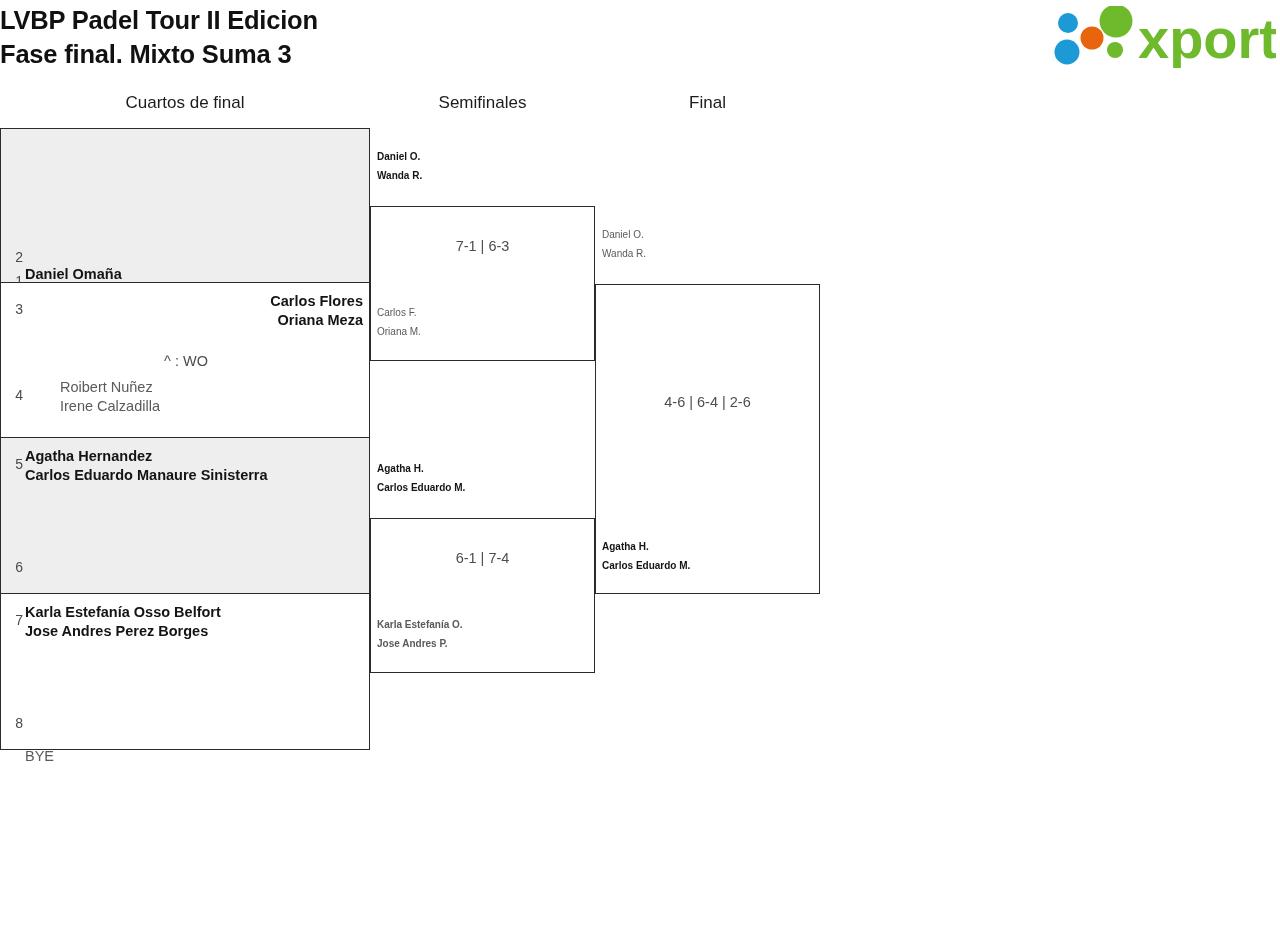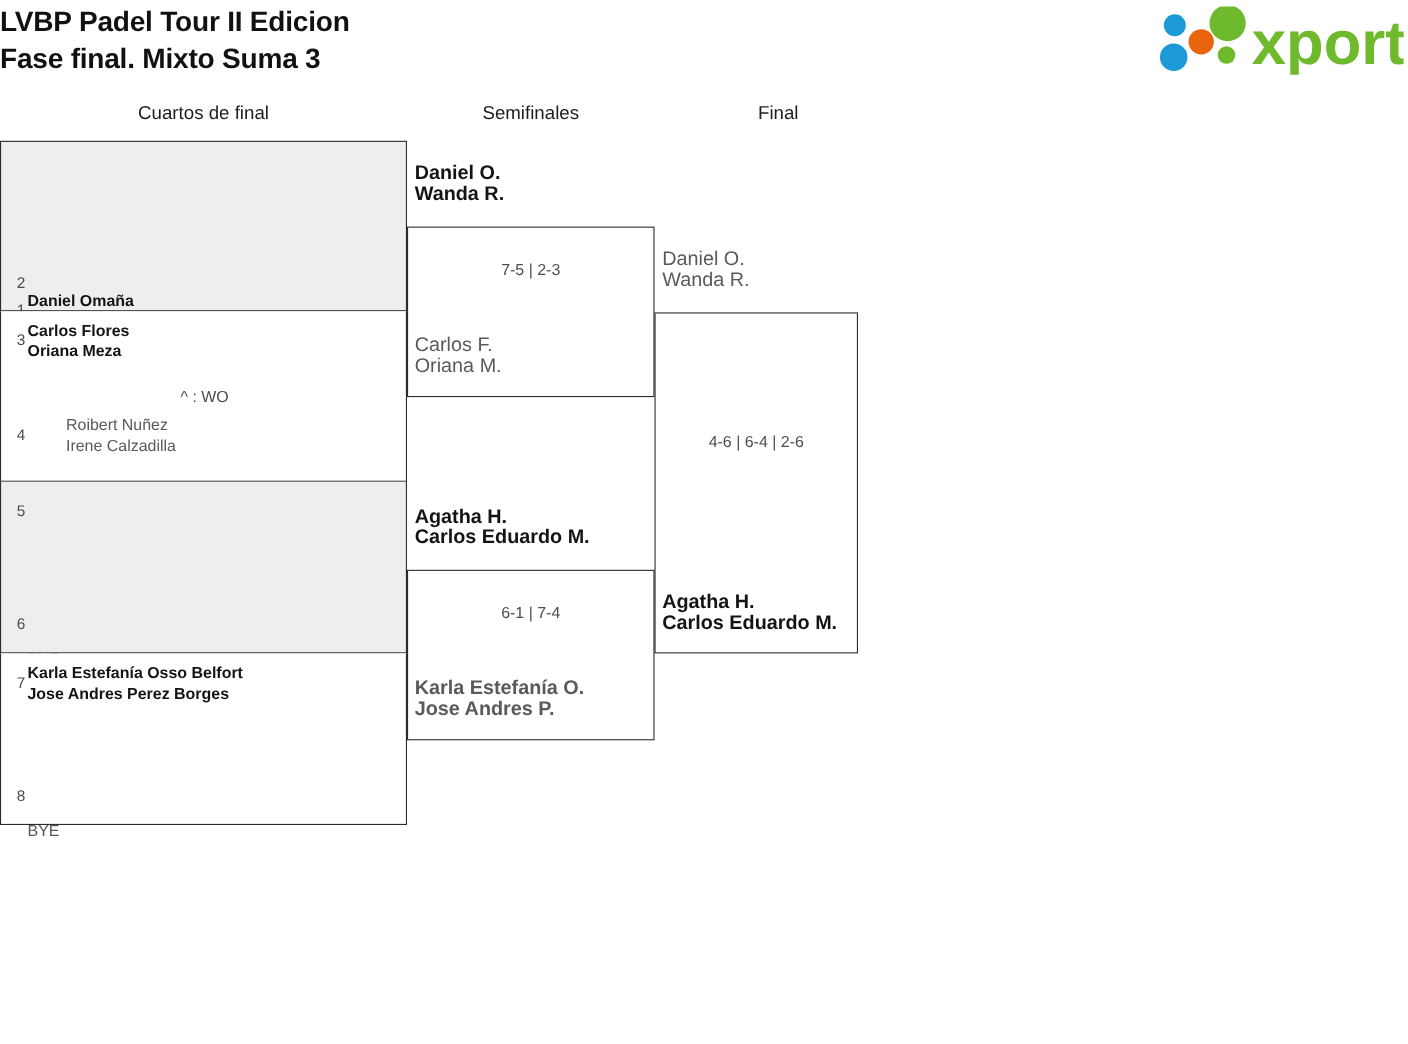--- a/index.html
+++ b/index.html
@@ -120,21 +120,21 @@
     left: 0;
     width: 100%;
     text-align: center;
     font-size: 14.5px;
     color: #4d4d4d;
   }
 
   
   .adv {
     position: absolute;
-    font-size: 18px;
+    font-size: 10px;
     line-height: 18.5px;
     white-space: pre-line;
   }
   .adv.win  { font-weight: 700; color: #141414; }
   .adv.lose { font-weight: 400; color: #5a5a5a; }
 </style>
 </head>
 <body>
 
 <div id="header">
@@ -169,61 +169,63 @@
     <div class="seed" style="top:144px;">1</div>
     <div class="team win" style="top:136px;">Daniel Omaña
 Wanda Rodríguez</div>
     <div class="qf-score" style="top:123px;"></div>
     <div class="seed" style="top:120px;">2</div>
     <div class="team bye" style="top:120px;">BYE</div>
   </div>
 
   <div class="qf-cell plain" style="top:283px; height:155px;">
     <div class="seed" style="top:18px;">3</div>
-    <div class="team win" style="top:9px;">Carlos Flores
+    <div class="team win" style="top:9px;text-align:right;">Carlos Flores
 Oriana Meza</div>
     <div class="qf-score" style="top:70px;">^ : WO</div>
     <div class="seed" style="top:104px;">4</div>
     <div class="team lose" style="top:95px;">Roibert Nuñez
 Irene Calzadilla</div>
   </div>
 
   <div class="qf-cell shaded" style="top:438px; height:156px;">
     <div class="seed" style="top:18px;">5</div>
+    <div class="team win" style="top:9px;">Agatha Hernandez
+Carlos Eduardo Manaure Sinisterra</div>
     <div class="qf-score" style="top:70px;"></div>
     <div class="seed" style="top:121px;">6</div>
     <div class="team bye" style="top:121px;">BYE</div>
   </div>
 
   <div class="qf-cell plain" style="top:594px; height:156px;">
     <div class="seed" style="top:18px;">7</div>
     <div class="team win" style="top:9px;">Karla Estefanía Osso Belfort
 Jose Andres Perez Borges</div>
     <div class="qf-score" style="top:70px;"></div>
     <div class="seed" style="top:121px;">8</div>
     <div class="team bye" style="top:121px;">BYE</div>
   </div>
 
   <div class="score-box" style="left:370px; top:206px; width:225px; height:155px;">
-    <div class="score-box-label" style="top:31px;">7-5 | 2-3</div>
+    <div class="score-box-label" style="top:31px;">7-1 | 6-3</div>
   </div>
   <div class="adv win" style="left:377px; top:148px; width:215px;">Daniel O.
 Wanda R.</div>
   <div class="adv lose" style="left:377px; top:304px; width:215px;">Carlos F.
 Oriana M.</div>
 
   <div class="score-box" style="left:370px; top:518px; width:225px; height:155px;">
     <div class="score-box-label" style="top:31px;">6-1 | 7-4</div>
   </div>
   <div class="adv win" style="left:377px; top:460px; width:215px;">Agatha H.
 Carlos Eduardo M.</div>
   <div class="adv lose" style="left:377px; top:616px; width:215px;font-weight:bold;">Karla Estefanía O.
 Jose Andres P.</div>
 
-  <div class="score-box" style="left:595px; top:284px; width:185px; height:310px;">
+  <div class="score-box" style="left:595px; top:284px; width:225px; height:310px;">
     <div class="score-box-label" style="top:109px;">4-6 | 6-4 | 2-6</div>
   </div>
   <div class="adv lose" style="left:602px; top:226px; width:215px;">Daniel O.
 Wanda R.</div>
   <div class="adv win" style="left:602px; top:538px; width:215px;">Agatha H.
 Carlos Eduardo M.</div>
 
 </div>
 
 </body></html>

